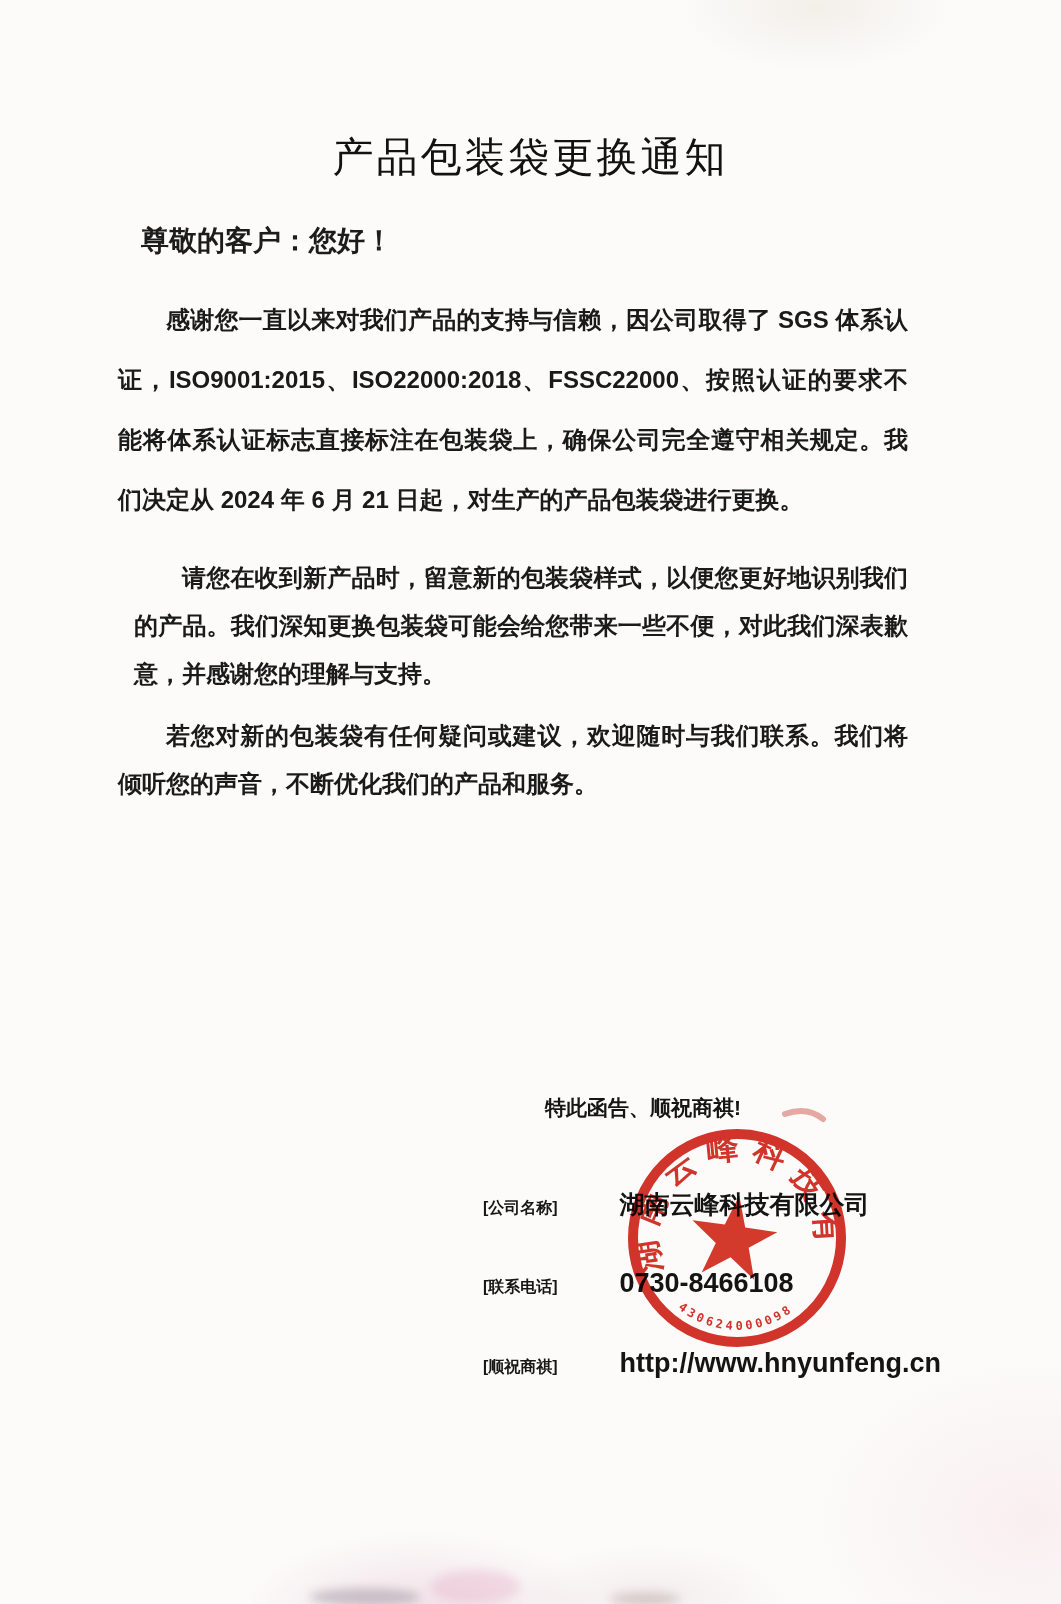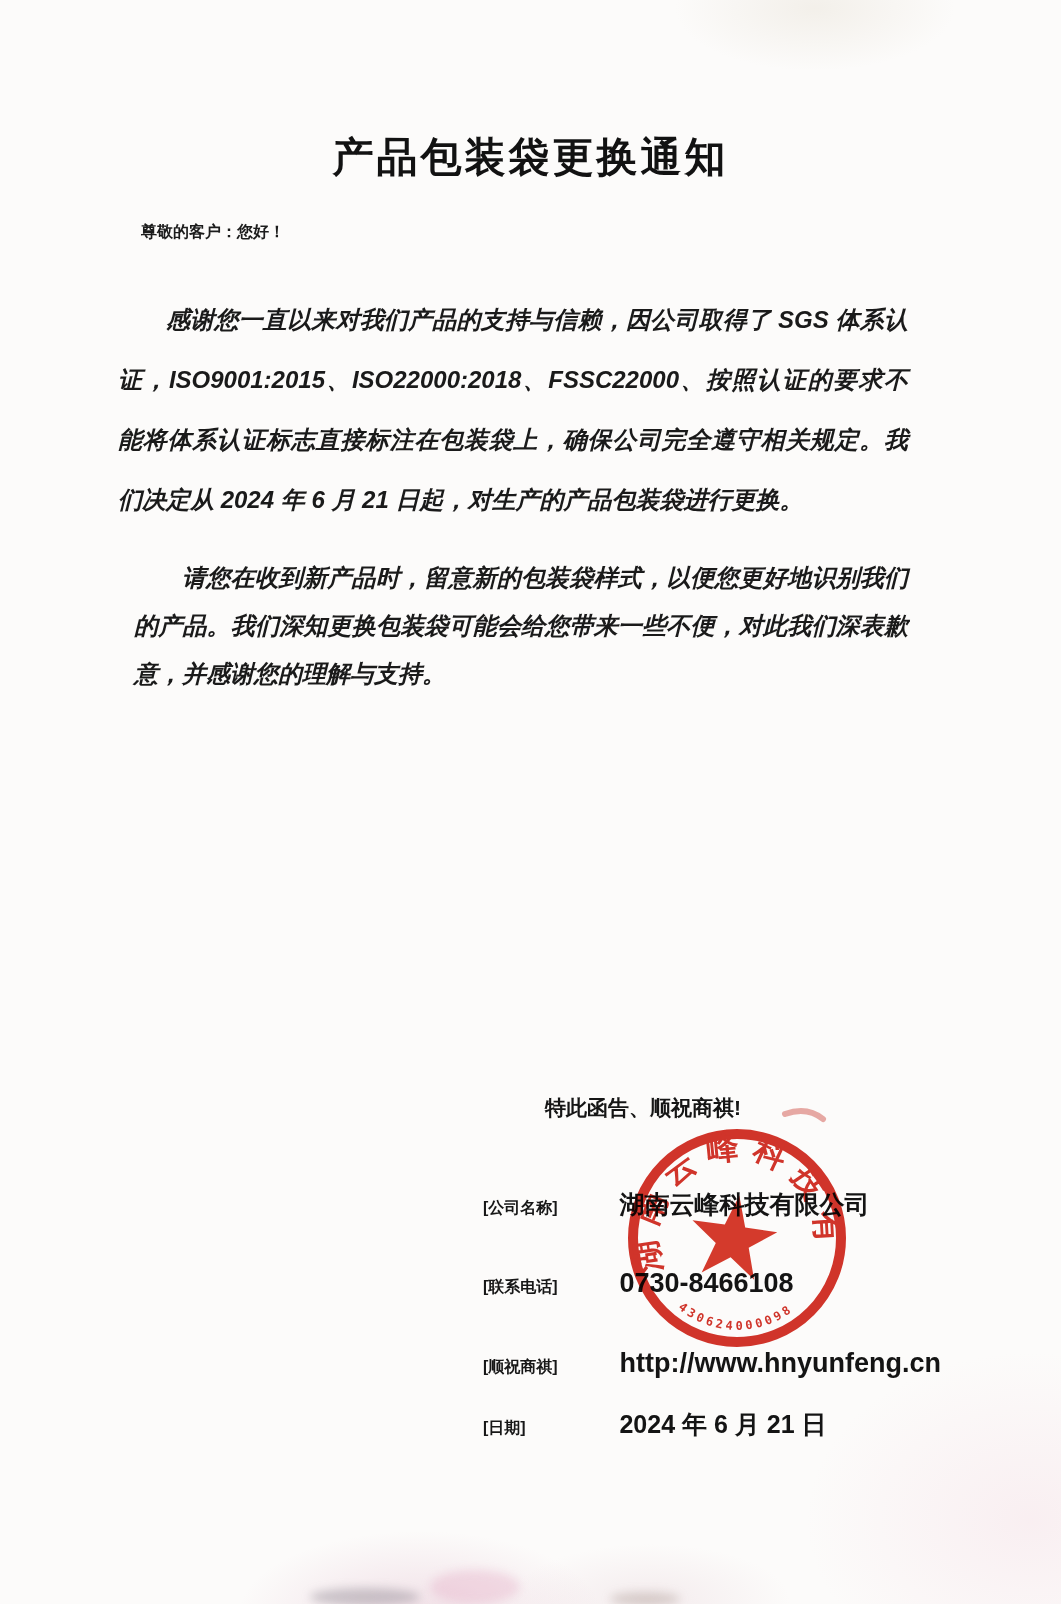--- a/index.html
+++ b/index.html
@@ -13,29 +13,29 @@
       radial-gradient(200px 90px at 815px 8px, rgba(215,205,185,0.25), transparent 70%),
       radial-gradient(200px 80px at 650px 1600px, rgba(220,190,200,0.25), transparent 70%),
       #fcfbfa;
     overflow:hidden;
     font-family:"Liberation Sans","DejaVu Sans",sans-serif;
     color:#1c1c1c;
   }
   .title {
     position:absolute; top:130px; left:0; width:100%;
     margin:0; text-align:center;
-    font-size:41px; font-weight:bold; letter-spacing:3px; color:#121212;
+    font-size:41px; font-weight:normal; letter-spacing:3px; color:#121212;
   }
   .greeting {
     position:absolute; left:141px; top:222px;
-    font-size:16px; font-weight:bold;
+    font-size:28px; font-weight:bold;
   }
   .paras {
     position:absolute; left:118px; top:290px; width:790px;
-    font-size:24px; font-weight:bold; color:#1a1a1a;font-style:italic;
+    font-size:24px; font-weight:bold; color:#1a1a1a;
   }
   .paras p {
     margin:0; text-indent:2em; text-align:justify;
     line-height:48px;
   }
   .paras p.p1 { line-height:60px; margin-bottom:24px; }
   .paras p.p2 { margin-bottom:16px; }
   .paras p.p3 { margin-bottom:14px;margin-left:16px; }
   .paras p.p4 { margin-bottom:12px; }
   .closing {
@@ -80,39 +80,36 @@
 
 <div class="page">
 
   <h1 class="title">产品包装袋更换通知</h1>
 
   <div class="greeting">尊敬的客户：您好！</div>
 
   <div class="paras">
     <p class="p1">感谢您一直以来对我们产品的支持与信赖，因公司取得了 SGS 体系认证，ISO9001:2015、ISO22000:2018、FSSC22000、按照认证的要求不能将体系认证标志直接标注在包装袋上，确保公司完全遵守相关规定。我们决定从 2024 年 6 月 21 日起，对生产的产品包装袋进行更换。</p>
     <p class="p3">请您在收到新产品时，留意新的包装袋样式，以便您更好地识别我们的产品。我们深知更换包装袋可能会给您带来一些不便，对此我们深表歉意，并感谢您的理解与支持。</p>
+    <p class="p4">若您对新的包装袋有任何疑问或建议，欢迎随时与我们联系。我们将倾听您的声音，不断优化我们的产品和服务。</p>
   </div>
 
   <div class="closing">特此函告、顺祝商祺!</div>
 
   <div class="sig-row row-company">
     <span class="sig-label">[公司名称]</span>
     <span class="sig-value">湖南云峰科技有限公司</span>
   </div>
   <div class="sig-row row-phone">
     <span class="sig-label">[联系电话]</span>
     <span class="sig-value">0730-8466108</span>
   </div>
   <div class="sig-row row-site">
     <span class="sig-label">[顺祝商祺]</span>
     <span class="sig-value">http://www.hnyunfeng.cn</span>
-  </div>
-  <div class="sig-row row-date">
-    <span class="sig-label">[日期]</span>
-    <span class="sig-value">2024 年 6 月 21 日</span>
   </div>
 
   <svg class="seal" viewBox="0 0 280 280" xmlns="http://www.w3.org/2000/svg" xmlns:xlink="http://www.w3.org/1999/xlink">
     <circle class="seal-ring" cx="140" cy="140" r="104"></circle>
     <path id="sealTopArc" d="M 67.5 173.8 A 80 80 0 1 1 212.5 173.8" fill="none"></path>
     <path id="sealBotArc" d="M 81 210.5 A 92 92 0 0 0 199 210.5" fill="none"></path>
     <text class="seal-text">
       <textPath href="#sealTopArc" xlink:href="#sealTopArc" startOffset="2">湖南云峰科技有限公司</textPath>
     </text>
     <text class="seal-serial">

